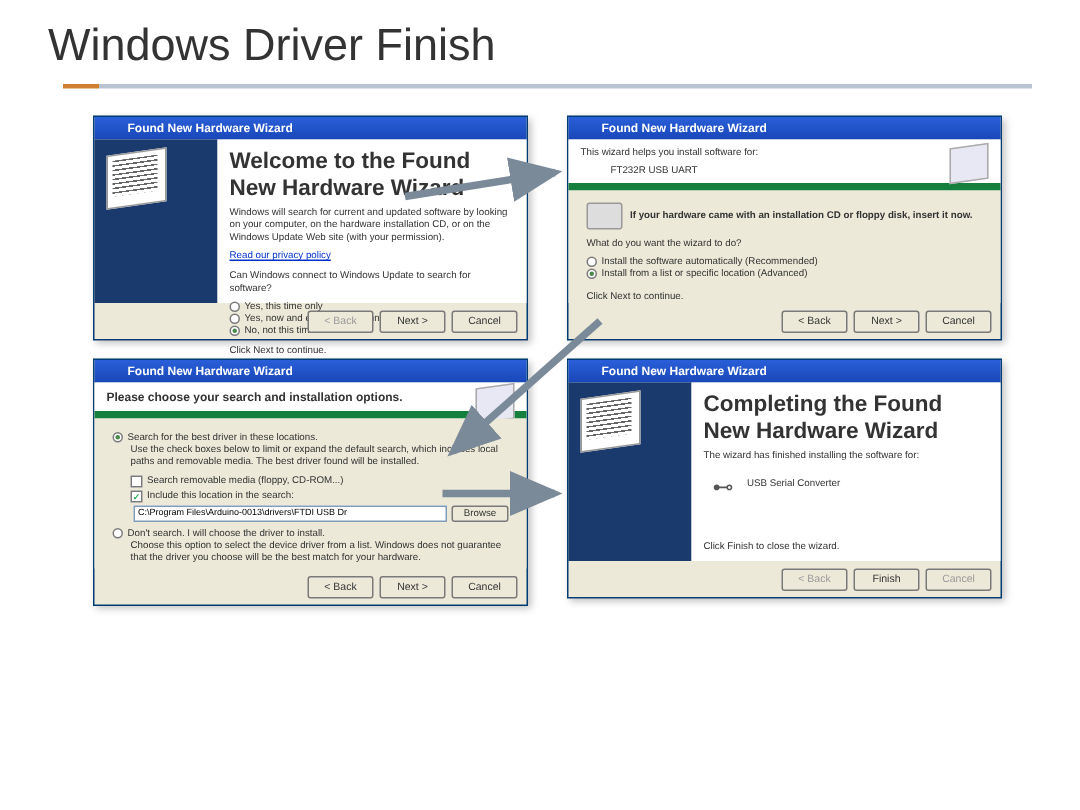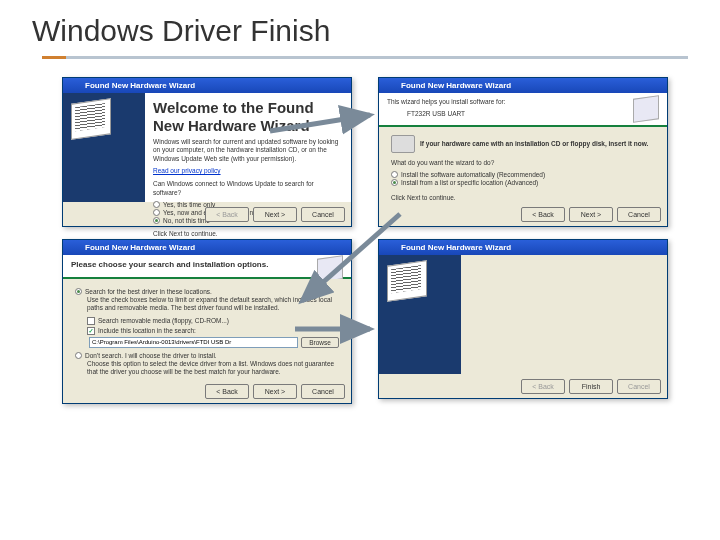--- a/index.html
+++ b/index.html
@@ -26,21 +26,21 @@
 .link{color:#0033cc;text-decoration:underline;font-size:6.5px}
 .radio{display:flex;align-items:center;gap:3px;font-size:6.5px;margin:1px 0}
 .radio .dot{width:7px;height:7px;border:1px solid #7a7a7a;border-radius:50%;background:#fff;display:inline-flex;align-items:center;justify-content:center}
 .radio .dot.sel::after{content:"";width:3px;height:3px;background:#4a8a4a;border-radius:50%}
 .chk{display:flex;align-items:center;gap:3px;font-size:6.5px;margin:2px 0}
 .chk .box{width:8px;height:8px;border:1px solid #7a7a7a;background:#fff;display:inline-flex;align-items:center;justify-content:center;font-size:6px;color:#2a5;font-weight:700}
 .hint{font-size:6.5px;color:#333}
 .btnrow{position:absolute;right:6px;bottom:4px;display:flex;gap:4px}
 .btn{min-width:44px;height:15px;background:#ece9d8;border:1px solid #7a7a7a;font-size:7px;line-height:13px;text-align:center;border-radius:2px}
 .btn.dis{color:#999}
-.hdr-strip{height:34px;background:#fff;border-bottom:2px solid #15803d;padding:5px 8px;position:relative}
+.hdr-strip{height:34px;background:#fff;border-bottom:5px solid #15803d;padding:5px 8px;position:relative}
 .hdr-strip .hicon{position:absolute;right:8px;top:4px;width:26px;height:24px;background:#e8e8f4;border:1px solid #aaa;transform:skewY(-8deg)}
 .path{display:flex;gap:3px;margin:2px 0 2px 14px}
 .path input{flex:1;height:11px;font-size:6px;border:1px solid #7e9db9;padding:0 2px;background:#fff}
 .path .browse{width:38px;height:11px;font-size:6.5px;border:1px solid #7a7a7a;background:#ece9d8;text-align:center;line-height:9px;border-radius:2px}
 .inst-icon{display:inline-block;width:24px;height:18px;background:#ddd;border:1px solid #999;border-radius:2px;vertical-align:middle;margin-right:5px}
 .usb-icon{display:inline-block;width:16px;height:12px;vertical-align:middle;margin-right:5px;position:relative}
 .usb-icon::before{content:"⊷";font-size:14px;color:#555}
 .arrow{position:absolute;pointer-events:none}
 </style>
 </head>
@@ -157,20 +157,29 @@
     </div>
   </div>
 </div>
 
 <div class="dlg dlg4">
   <div class="tb">Found New Hardware Wizard</div>
   <div class="body">
     <div class="sidepanel">
           <div class="icon"></div>
         </div>
+    <div class="content">
+      <h3>Completing the Found New Hardware Wizard</h3>
+      <div class="txt">The wizard has finished installing the software for:</div>
+      <div style="margin:8px 0 0 6px">
+        <span class="usb-icon"></span>
+        <span class="txt" style="display:inline">USB Serial Converter</span>
+      </div>
+      <div class="hint" style="position:absolute;bottom:6px">Click Finish to close the wizard.</div>
+    </div>
     <div class="btnrow">
       <div class="btn dis">&lt; Back</div>
       <div class="btn">Finish</div>
       <div class="btn dis">Cancel</div>
     </div>
   </div>
 </div>
 
 <svg class="arrow" style="left:0;top:0;width:660px;height:360px">
   <defs>

